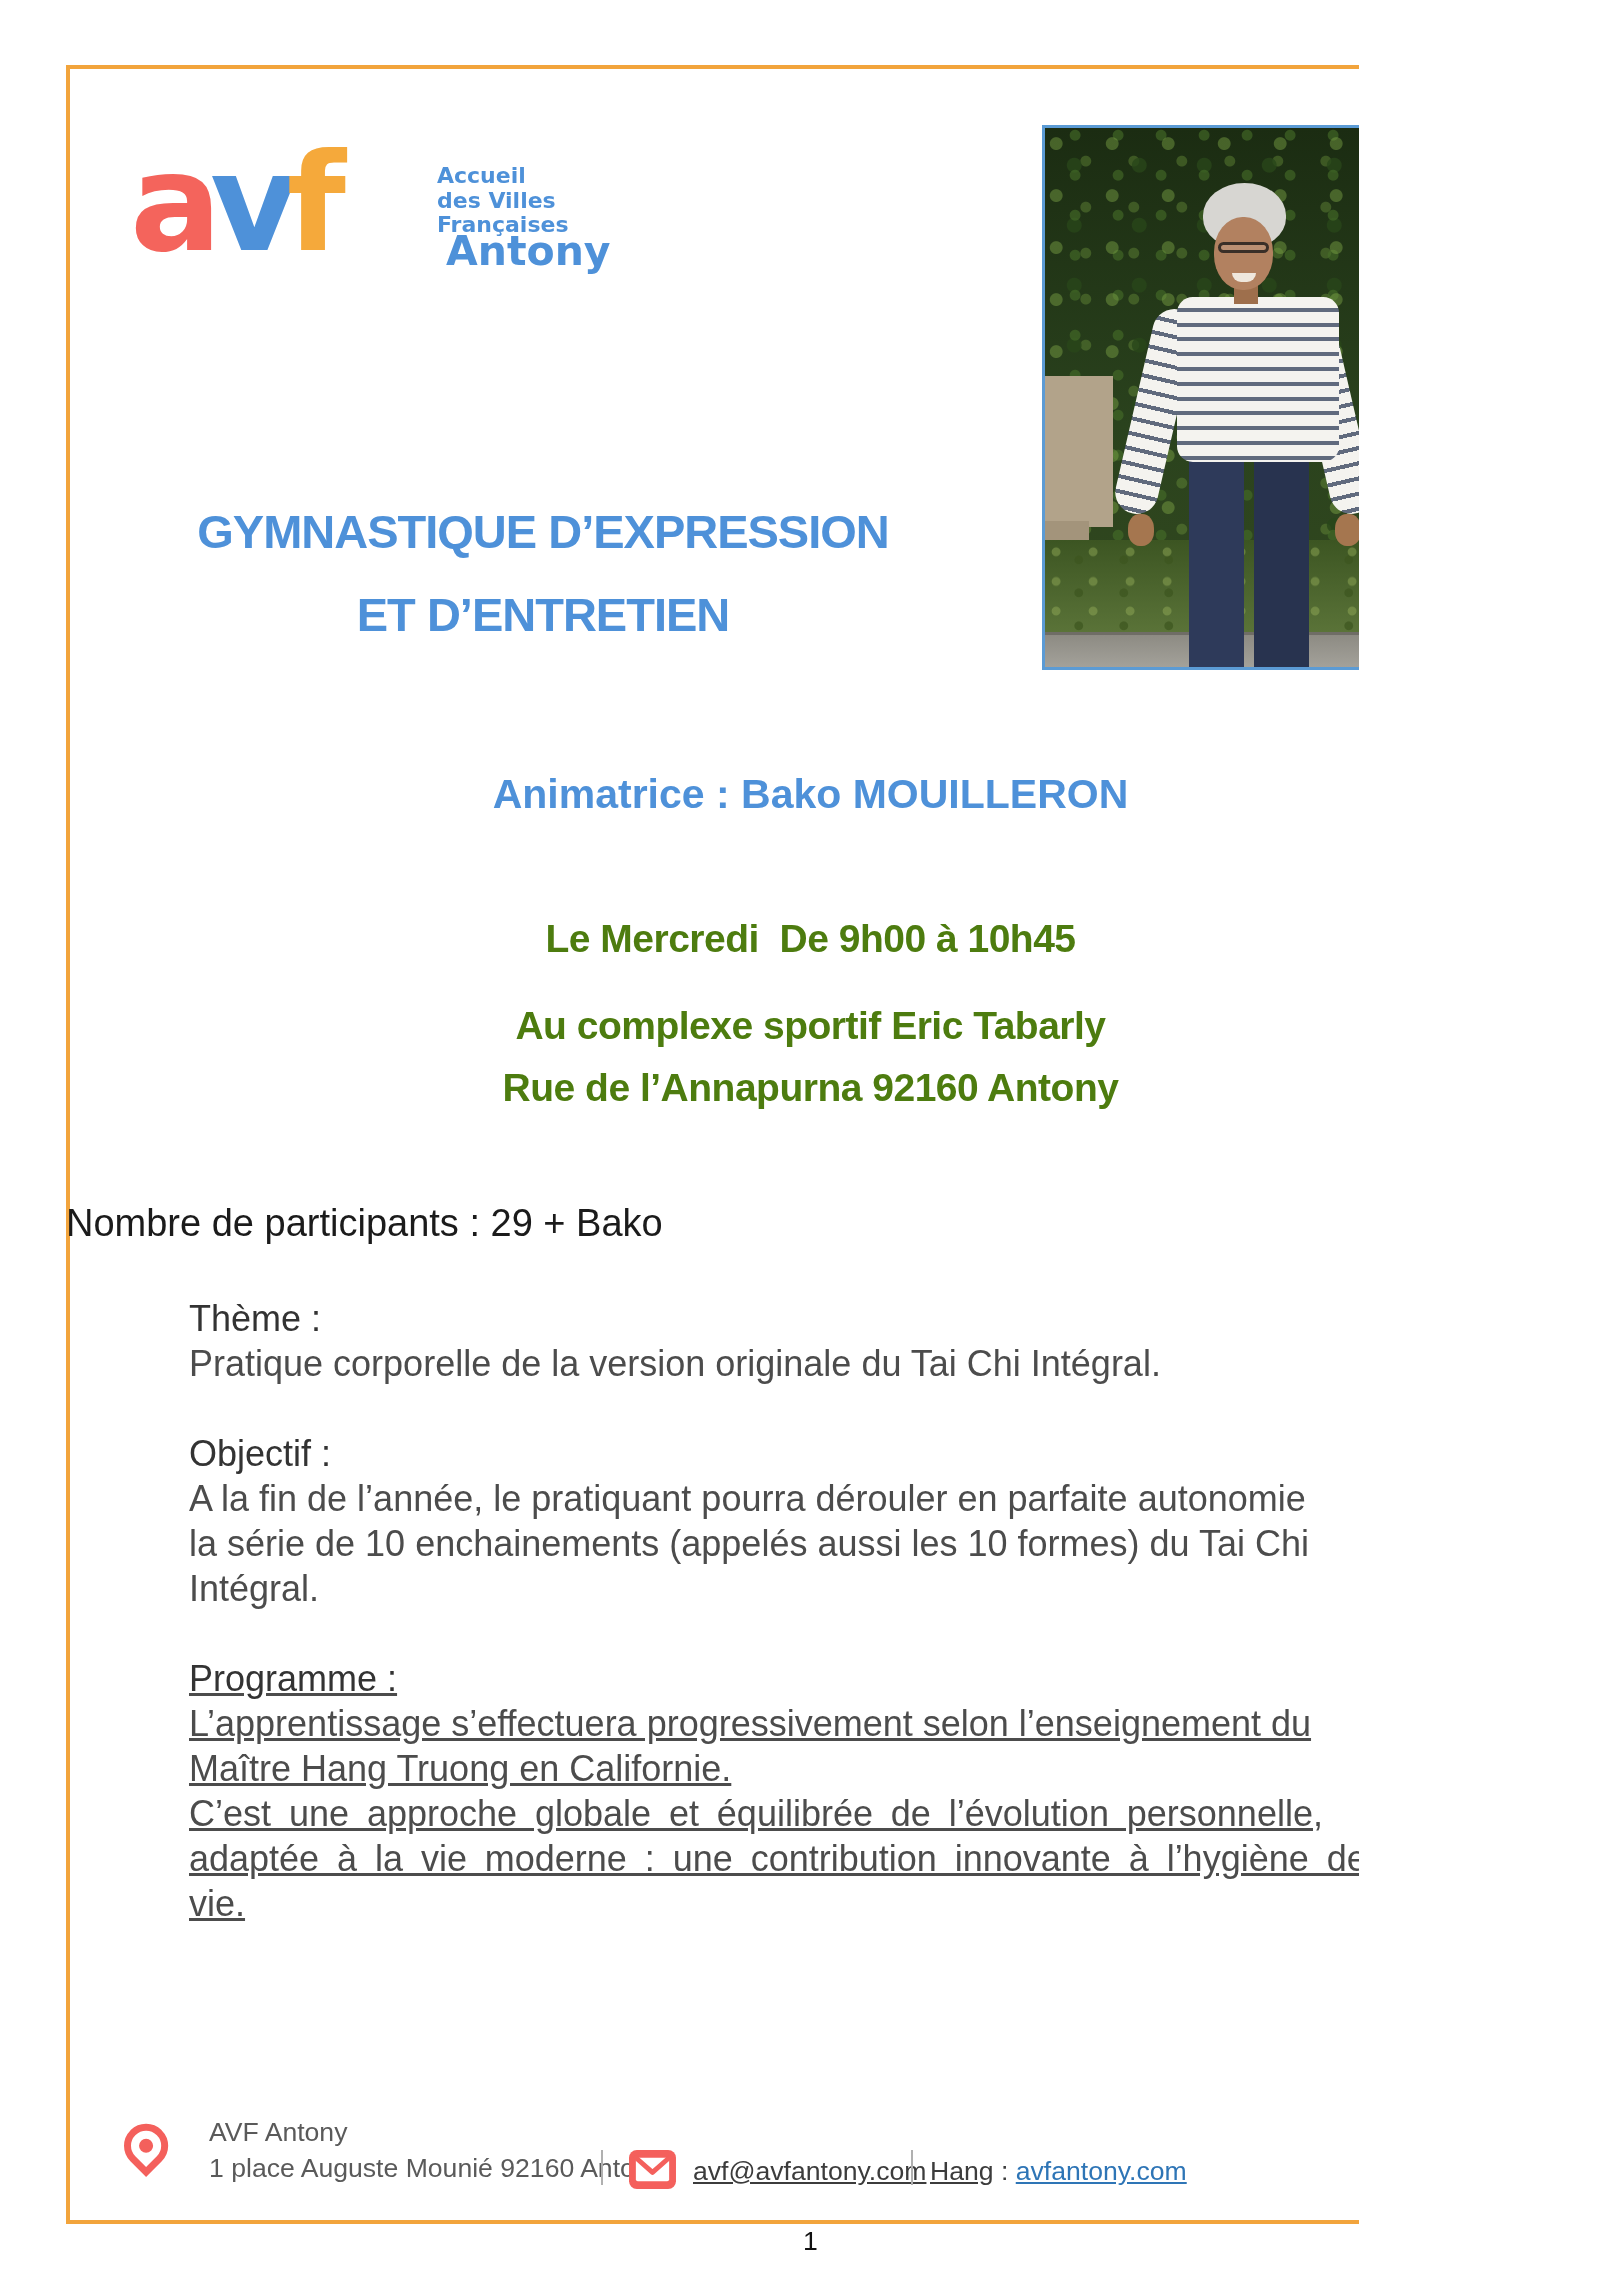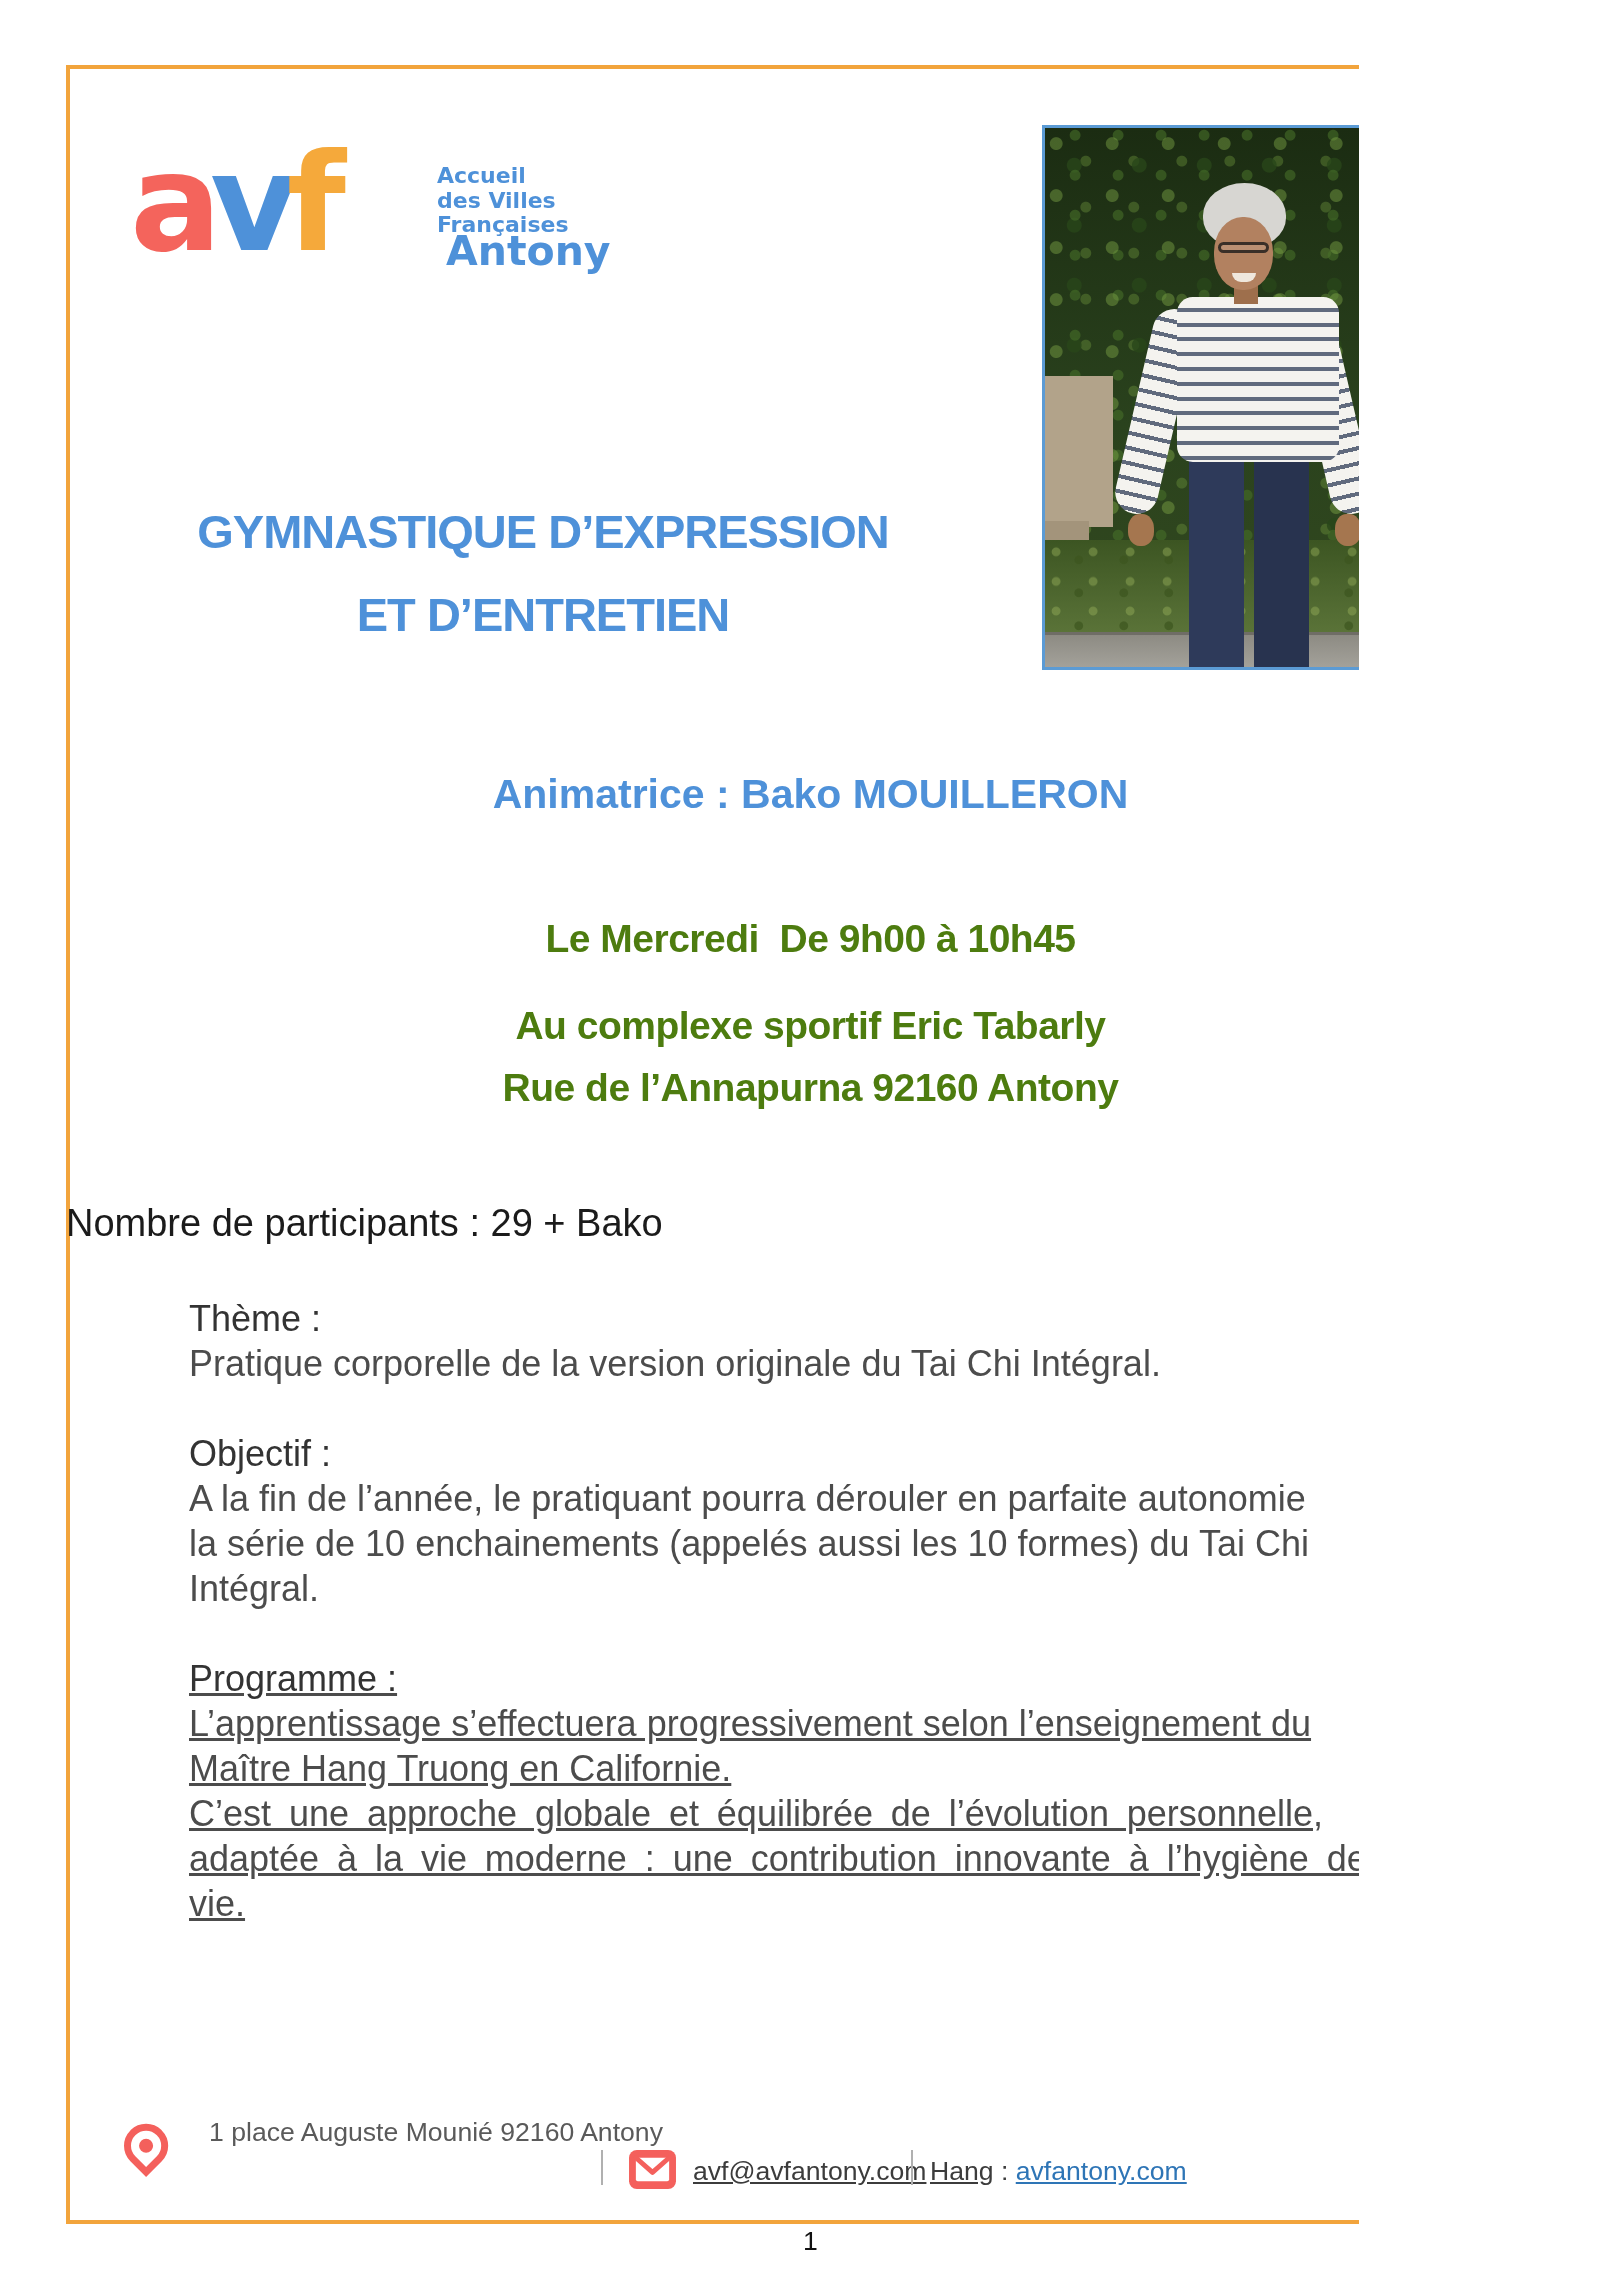--- a/index.html
+++ b/index.html
@@ -164,20 +164,21 @@
       <div class="line">L’apprentissage s’effectuera progressivement selon l’enseignement du</div>
       <div class="line">Maître Hang Truong en Californie.</div>
       <div class="line stretch">C’est une approche globale et équilibrée de l’évolution personnelle,</div>
       <div class="line stretch">adaptée à la vie moderne : une contribution innovante à l’hygiène de</div>
       <div class="line">vie.</div>
     </div>
   </div>
 
   <div class="pin"></div>
   <div class="f-org">
+    <div>AVF Antony</div>
     <div>1 place Auguste Mounié 92160 Antony</div>
   </div>
   <div class="fsep fsep1"></div>
   <svg class="mailicon" width="49" height="45" viewBox="0 0 50 46">
     <rect x="1" y="3" width="48" height="40" rx="8" fill="#F4605C"></rect>
     <rect x="8" y="11" width="34" height="24" rx="2" fill="#ffffff"></rect>
     <path d="M8 11 L25 26 L42 11" fill="none" stroke="#F4605C" stroke-width="5" stroke-linecap="round" stroke-linejoin="round"></path>
   </svg>
   <a class="f-email" href="#">avf@avfantony.com</a>
   <div class="fsep fsep2"></div>

